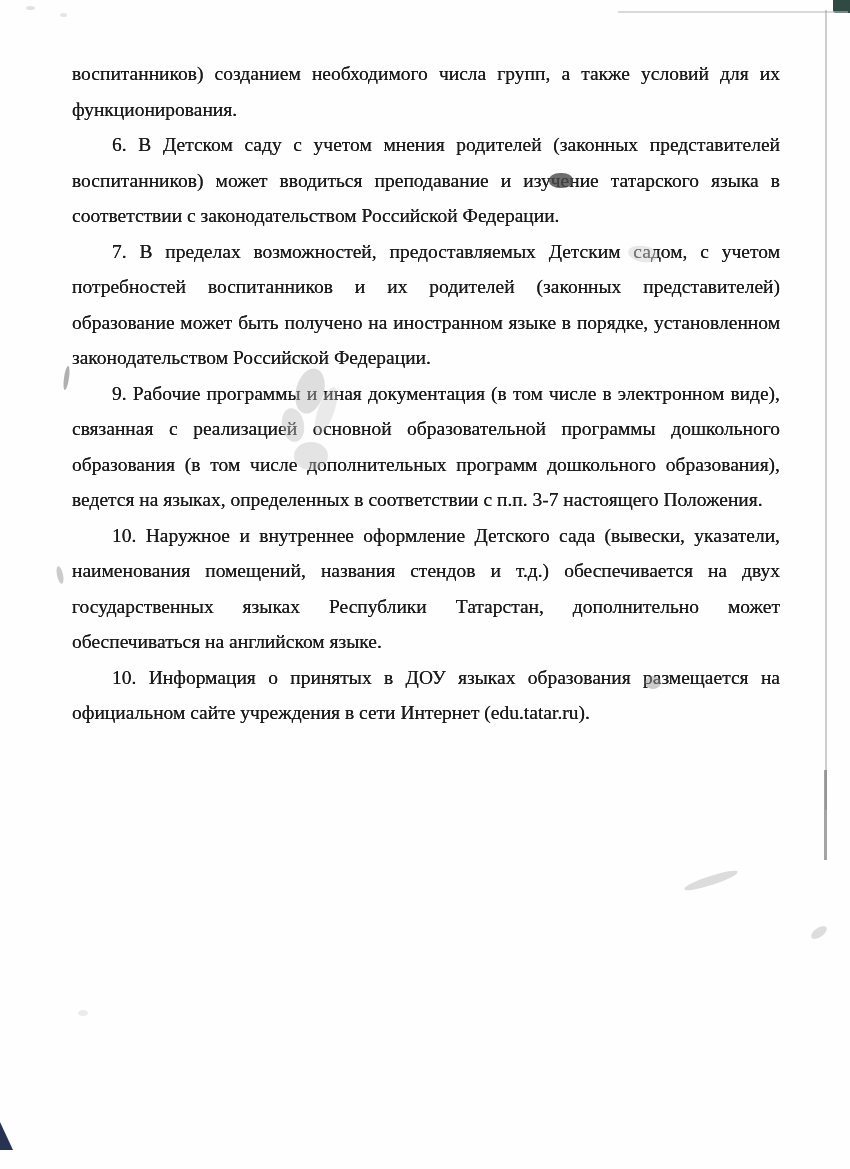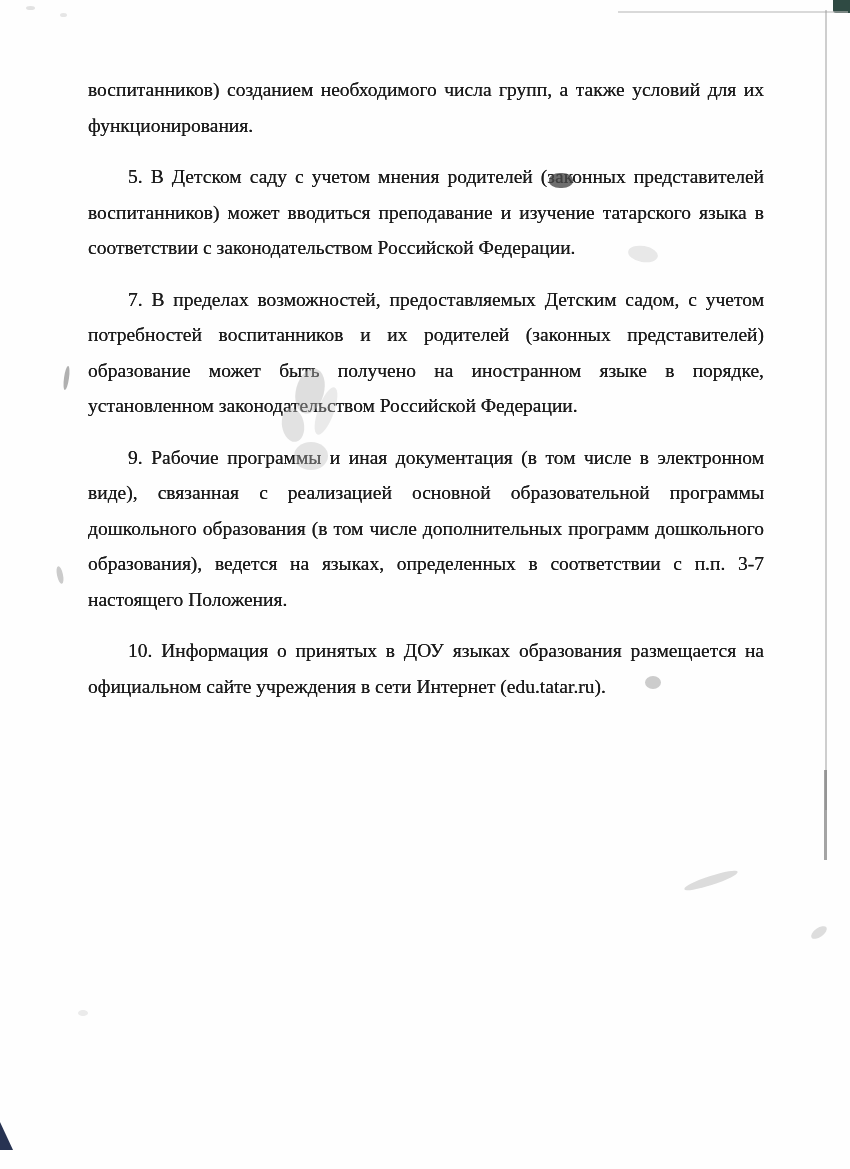--- a/index.html
+++ b/index.html
@@ -19,42 +19,43 @@
     position: absolute;
     left: 72px; top: 56px;
     width: 708px;
     color: var(--text-color, #1b1b1b);
     font-size: 19.5px;
     line-height: 35.5px;
     text-align: justify;
     text-shadow: 0 0 0.5px currentColor;
   }
   .text-block p {
-    margin: 16px;
+    margin: 0;
     text-indent: 40px;
   }
   .text-block p.no-indent { text-indent: 0; }
   .artifact {
     position: absolute;
     pointer-events: none;
   }
   .artifact.triangle {
     clip-path: polygon(0 0, 100% 100%, 0 100%);
   }
 </style>
 </head>
 <body>
 
 <div class="page">
 
   <div class="text-block">
     <p class="no-indent">воспитанников) созданием необходимого числа групп, а также условий для их функционирования.</p>
-    <p>5. В Детском саду с учетом мнения родителей (законных представителей воспитанников) может вводиться преподавание и изучение татарского языка в соответствии с законодательством Российской Федерации.</p>
+    <p>6. В Детском саду с учетом мнения родителей (законных представителей воспитанников) может вводиться преподавание и изучение татарского языка в соответствии с законодательством Российской Федерации.</p>
     <p>7. В пределах возможностей, предоставляемых Детским садом, с учетом потребностей воспитанников и их родителей (законных представителей) образование может быть получено на иностранном языке в порядке, установленном законодательством Российской Федерации.</p>
     <p>9. Рабочие программы и иная документация (в том числе в электронном виде), связанная с реализацией основной образовательной программы дошкольного образования (в том числе дополнительных программ дошкольного образования), ведется на языках, определенных в соответствии с п.п. 3-7 настоящего Положения.</p>
+    <p>10. Наружное и внутреннее оформление Детского сада (вывески, указатели, наименования помещений, названия стендов и т.д.) обеспечивается на двух государственных языках Республики Татарстан, дополнительно может обеспечиваться на английском языке.</p>
     <p>10. Информация о принятых в ДОУ языках образования размещается на официальном сайте учреждения в сети Интернет (edu.tatar.ru).</p>
   </div>
 
   <div id="artifacts">
       <div class="artifact" style="left: 833px; top: 0px; width: 17px; height: 13px; background: rgb(47, 74, 67); opacity: 1; border-radius: 0px 0px 0px 3px;"></div>
       <div class="artifact" style="left: 618px; top: 11px; width: 230px; height: 2px; background: rgb(185, 185, 185); opacity: 0.55;"></div>
       <div class="artifact" style="left: 825px; top: 10px; width: 2px; height: 800px; background: rgb(157, 157, 157); opacity: 0.5;"></div>
       <div class="artifact" style="left: 824px; top: 770px; width: 3px; height: 90px; background: rgb(125, 125, 125); opacity: 0.7;"></div>
       <div class="artifact triangle" style="left: 0px; top: 1122px; width: 13px; height: 28px; background: rgb(39, 51, 82); opacity: 1;"></div>
       <div class="artifact" style="left: 549px; top: 173px; width: 24px; height: 15px; background: rgb(74, 74, 74); opacity: 0.8; border-radius: 45%;"></div>

